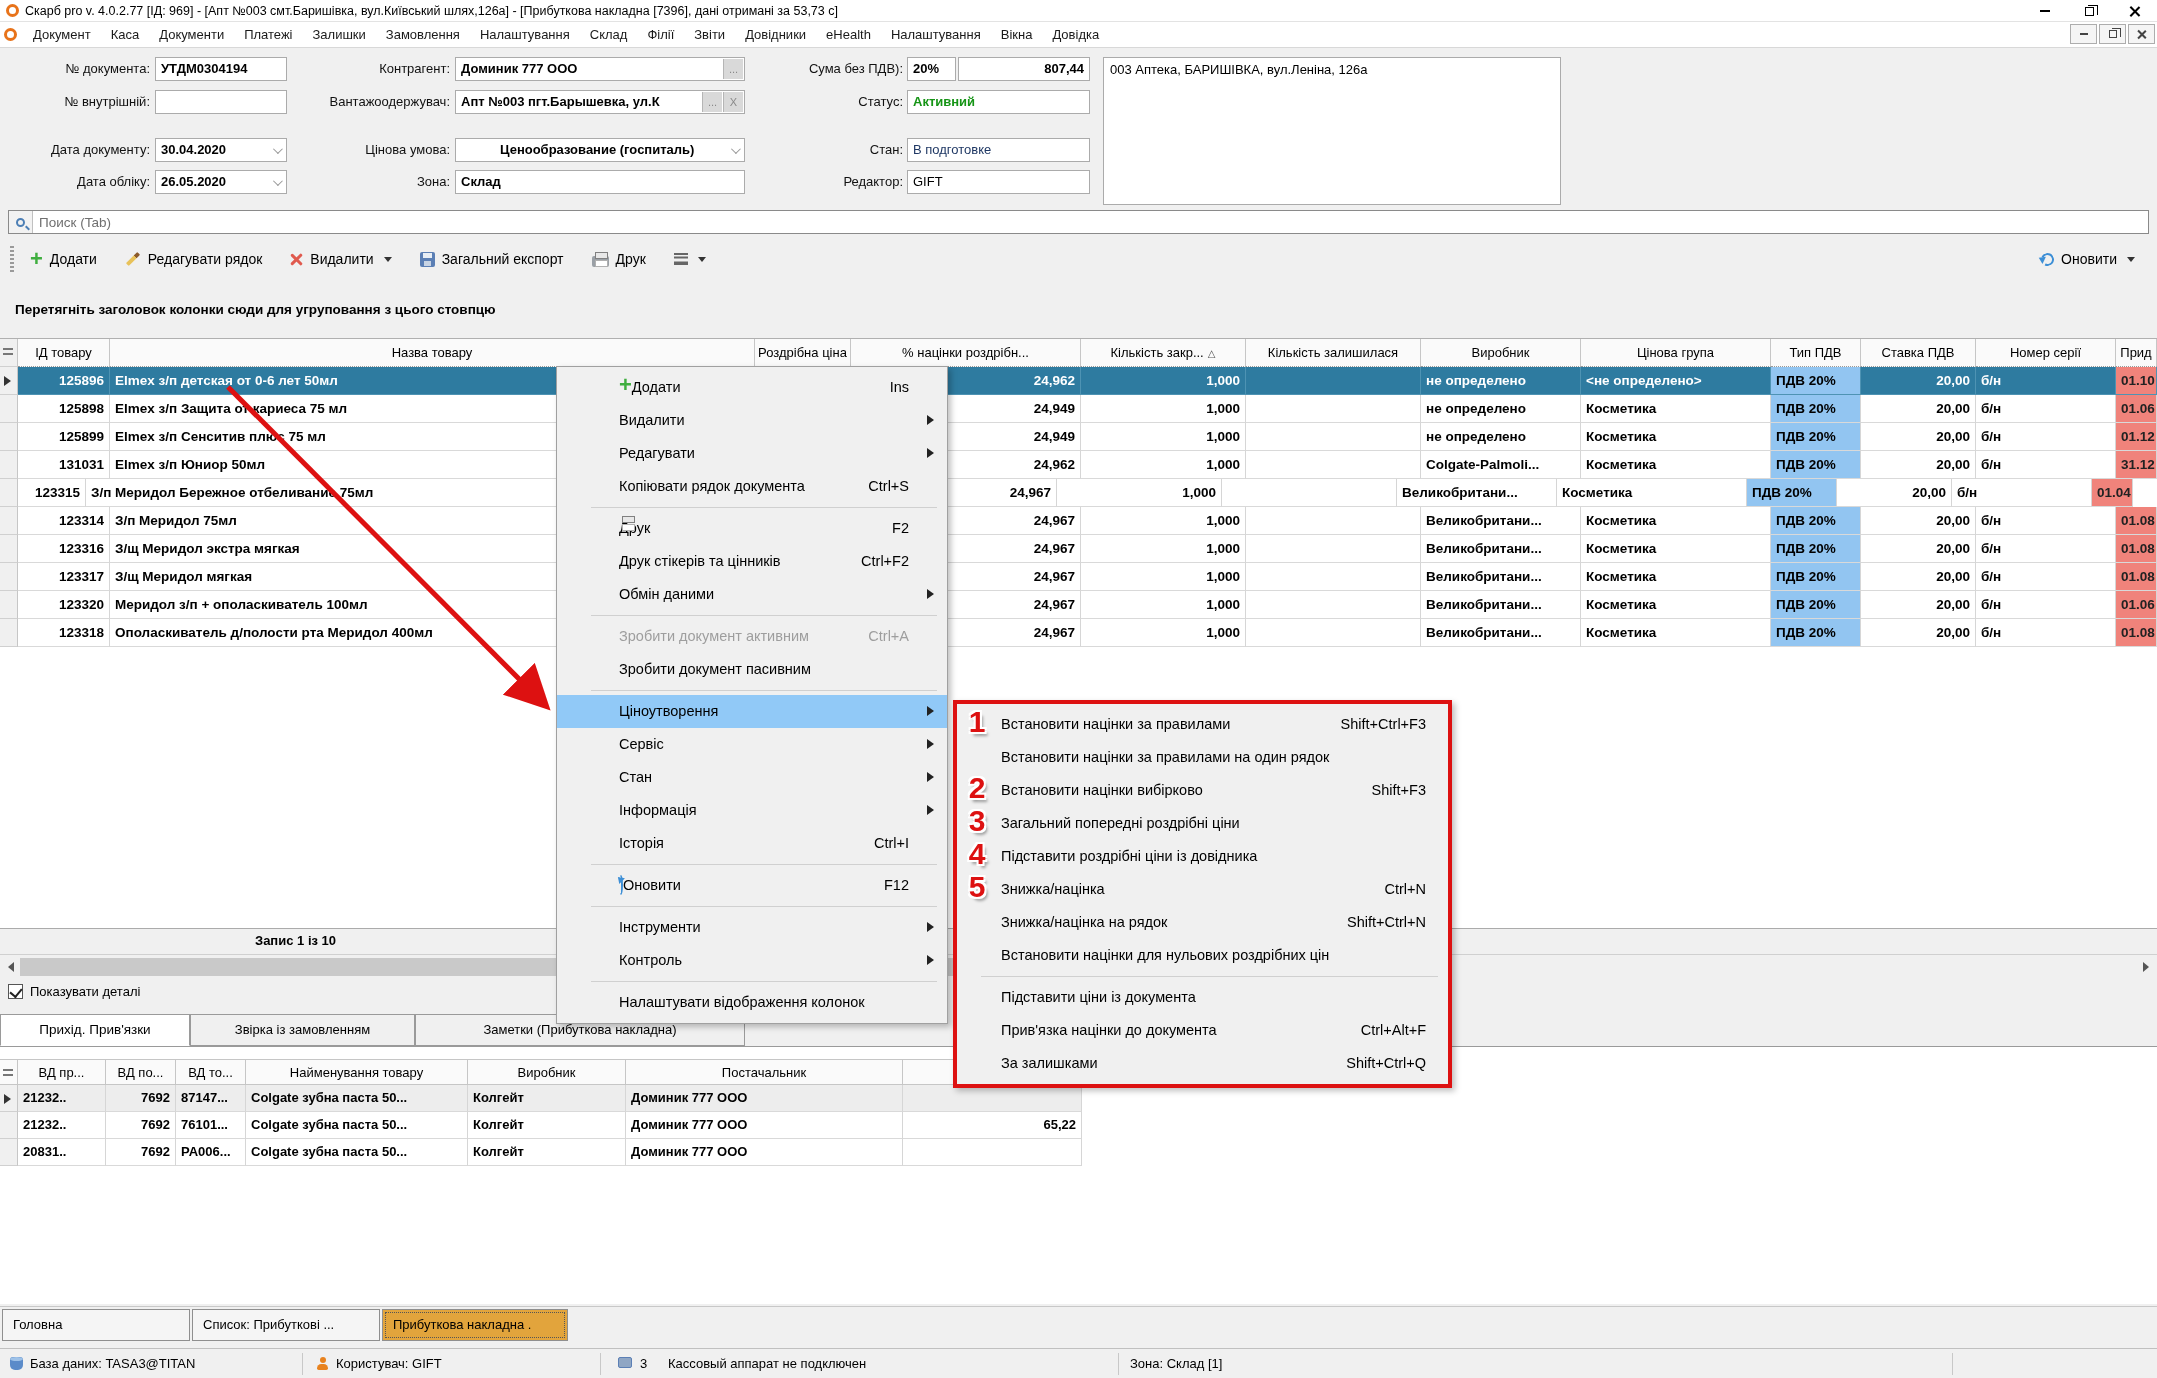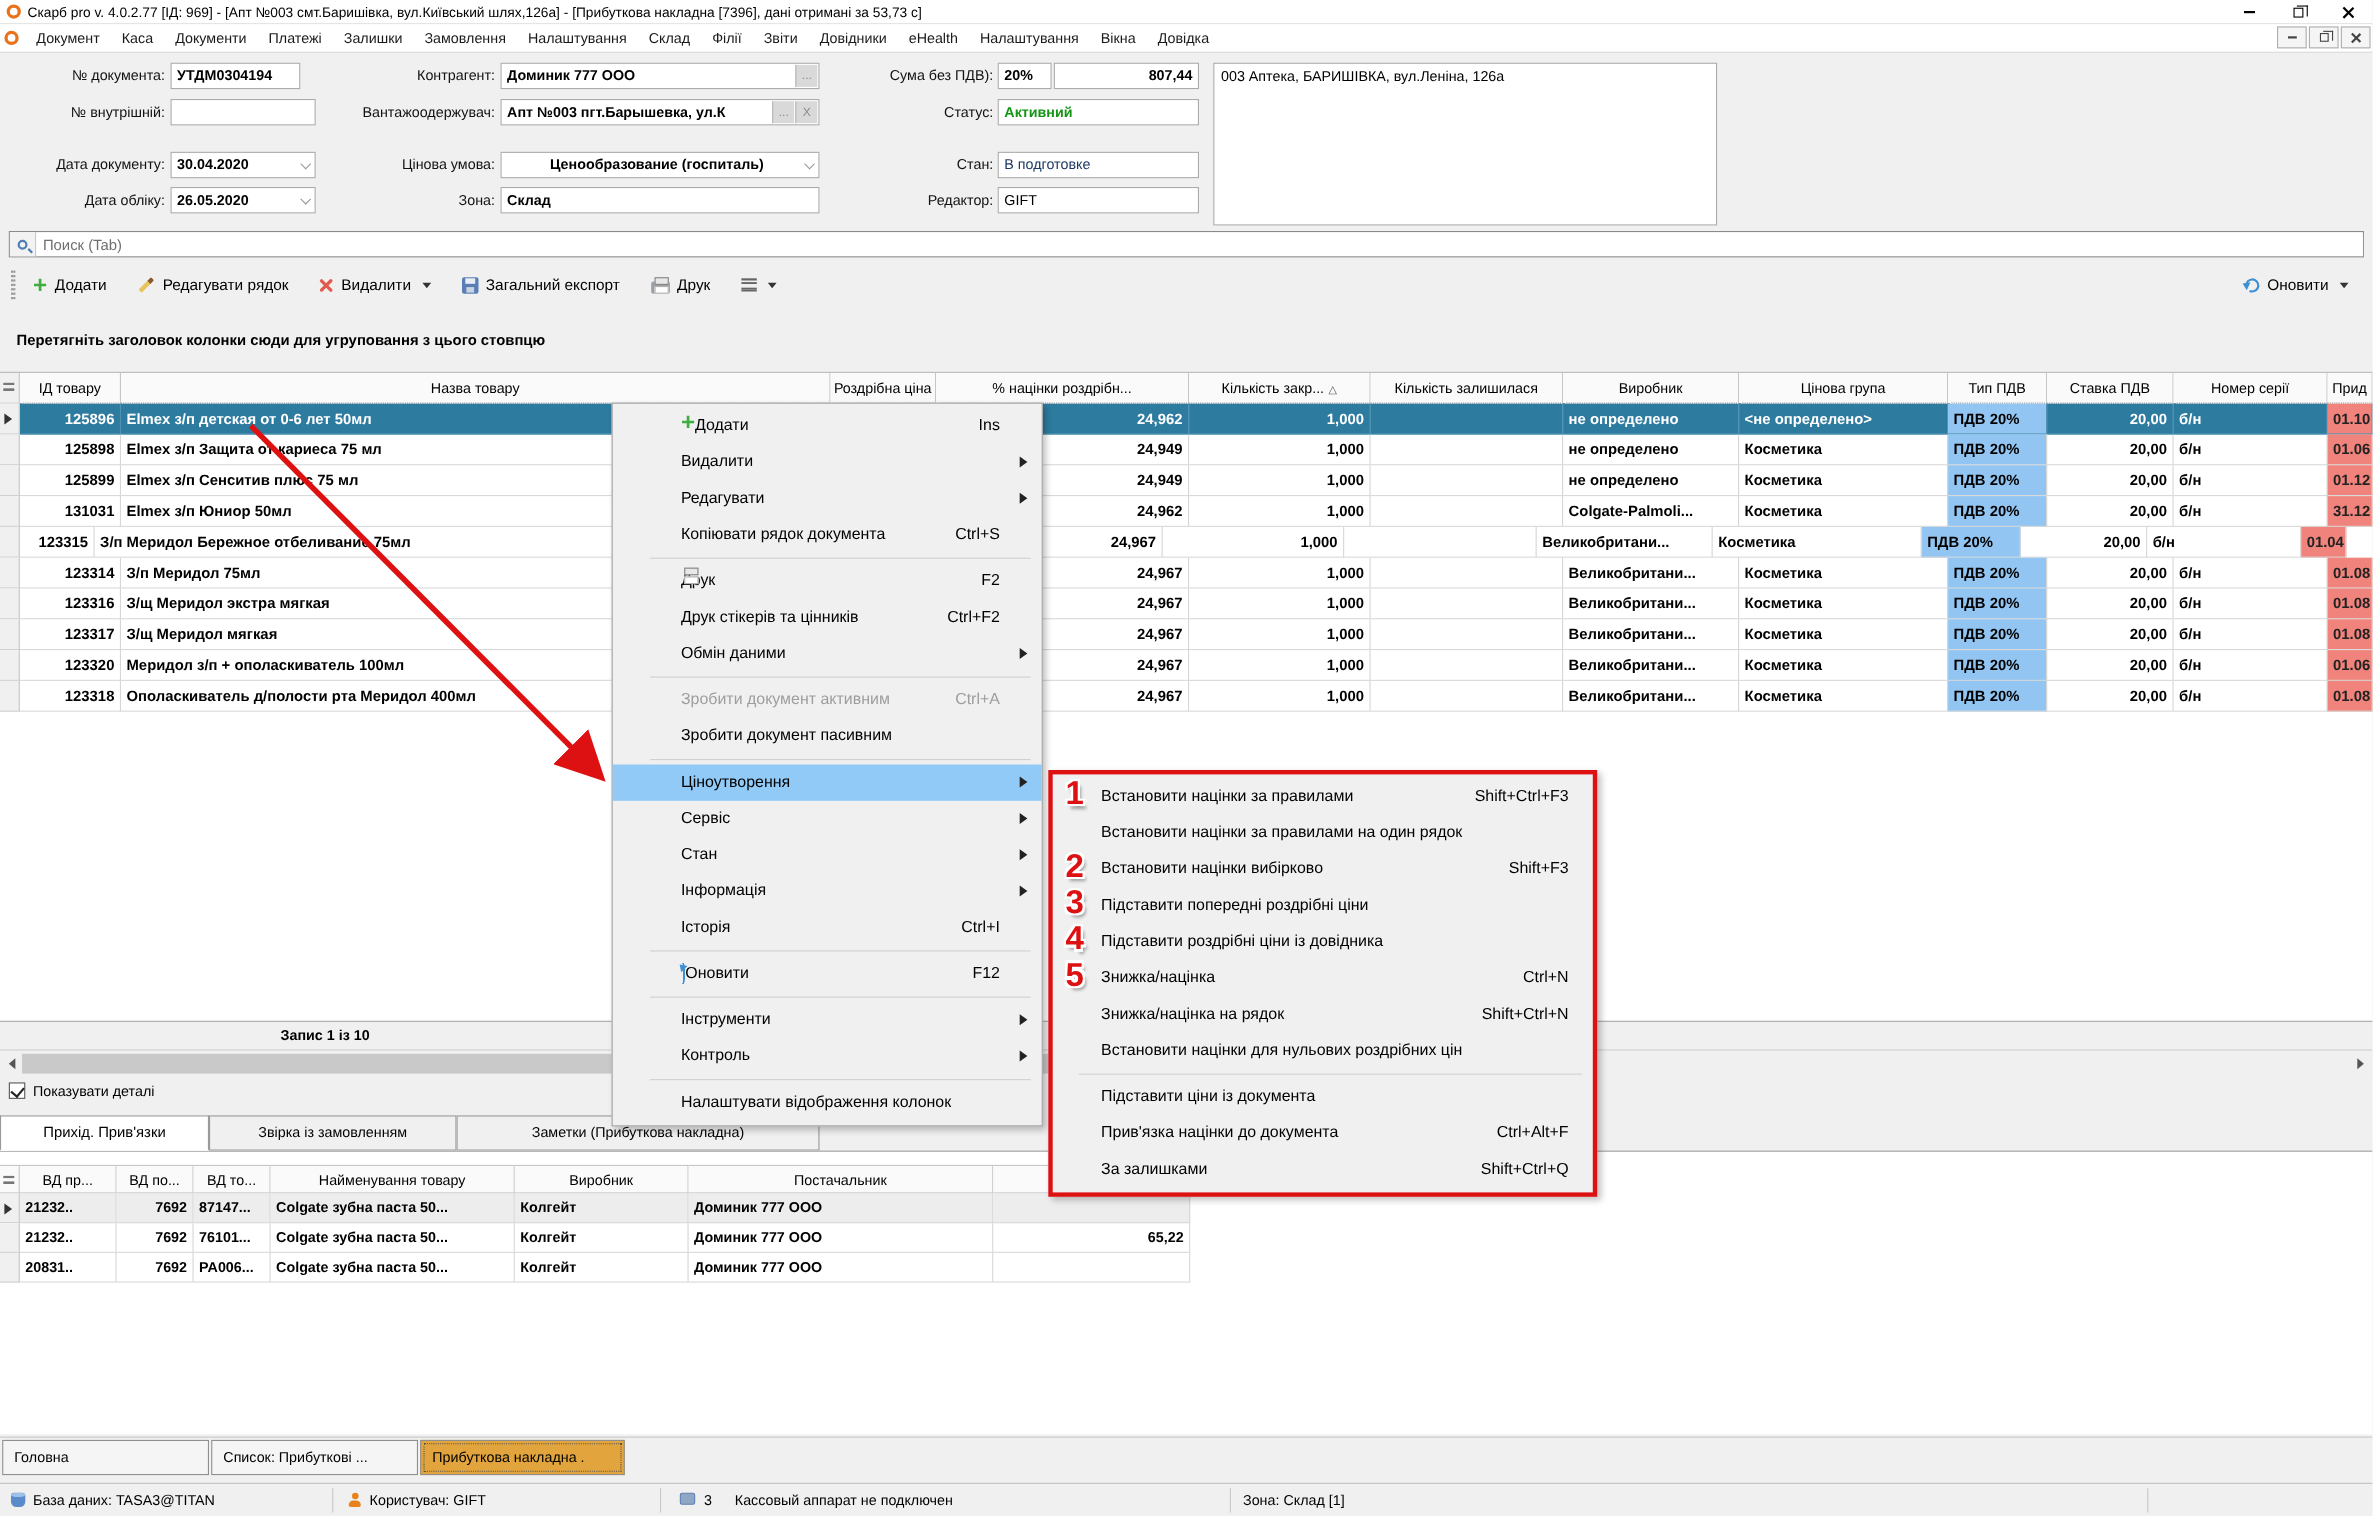--- a/index.html
+++ b/index.html
@@ -184,21 +184,21 @@
         </div>
       <div class="mdi-btn">
           <span class="mdi-x"></span>
         </div>
     </div>
   </div>
 
   <div id="doc-form">
     <div class="info-box">003 Аптека, БАРИШІВКА, вул.Леніна, 126а</div>
   <div class="form-label" style="left: 10px; width: 140px; top: 57px;">№ документа:</div>
-      <div class="form-input" style="left: 155px; width: 118px; top: 57px;"><span class="b">УТДМ0304194</span></div>
+      <div class="form-input" style="left: 155px; width: 132px; top: 57px;"><span class="b">УТДМ0304194</span></div>
       <div class="form-label" style="left: 10px; width: 140px; top: 90px;">№ внутрішній:</div>
       <div class="form-input" style="left: 155px; width: 132px; top: 90px;"><span class="b"></span></div>
       <div class="form-label" style="left: 10px; width: 140px; top: 138px;">Дата документу:</div>
       <div class="form-input" style="left: 155px; width: 132px; top: 138px;"><span class="b">30.04.2020</span><span class="combo-arrow"></span></div>
       <div class="form-label" style="left: 10px; width: 140px; top: 170px;">Дата обліку:</div>
       <div class="form-input" style="left: 155px; width: 132px; top: 170px;"><span class="b">26.05.2020</span><span class="combo-arrow"></span></div>
       <div class="form-label" style="left: 290px; width: 160px; top: 57px;">Контрагент:</div>
       <div class="form-input" style="left: 455px; width: 290px; top: 57px;"><span class="b">Доминик 777 ООО</span><span class="mini-btn" style="right: 1px; width: 20px;">...</span></div>
       <div class="form-label" style="left: 290px; width: 160px; top: 90px;">Вантажоодержувач:</div>
       <div class="form-input" style="left: 455px; width: 290px; top: 90px;"><span class="b">Апт №003 пгт.Барышевка, ул.К</span><span class="mini-btn" style="right: 1px; width: 20px;">X</span><span class="mini-btn" style="right: 22px; width: 20px;">...</span></div>
@@ -560,21 +560,21 @@
       <div class="m-sep"></div>
       <div class="m-item"><span>Налаштувати відображення колонок</span></div>
     </div>
 
   <div class="sub" id="pricing-submenu">
       <div class="s-item"><span>Встановити націнки за правилами</span><span class="s-short">Shift+Ctrl+F3</span></div>
       <div class="ann" style="top: 1px;">1</div>
       <div class="s-item"><span>Встановити націнки за правилами на один рядок</span></div>
       <div class="s-item"><span>Встановити націнки вибірково</span><span class="s-short">Shift+F3</span></div>
       <div class="ann" style="top: 67px;">2</div>
-      <div class="s-item"><span>Підставити попередні роздрібні ціни</span></div>
+      <div class="s-item"><span>Загальний попередні роздрібні ціни</span></div>
       <div class="ann" style="top: 100px;">3</div>
       <div class="s-item"><span>Підставити роздрібні ціни із довідника</span></div>
       <div class="ann" style="top: 133px;">4</div>
       <div class="s-item"><span>Знижка/націнка</span><span class="s-short">Ctrl+N</span></div>
       <div class="ann" style="top: 166px;">5</div>
       <div class="s-item"><span>Знижка/націнка на рядок</span><span class="s-short">Shift+Ctrl+N</span></div>
       <div class="s-item"><span>Встановити націнки для нульових роздрібних цін</span></div>
       <div class="s-sep"></div>
       <div class="s-item"><span>Підставити ціни із документа</span></div>
       <div class="s-item"><span>Прив'язка націнки до документа</span><span class="s-short">Ctrl+Alt+F</span></div>

